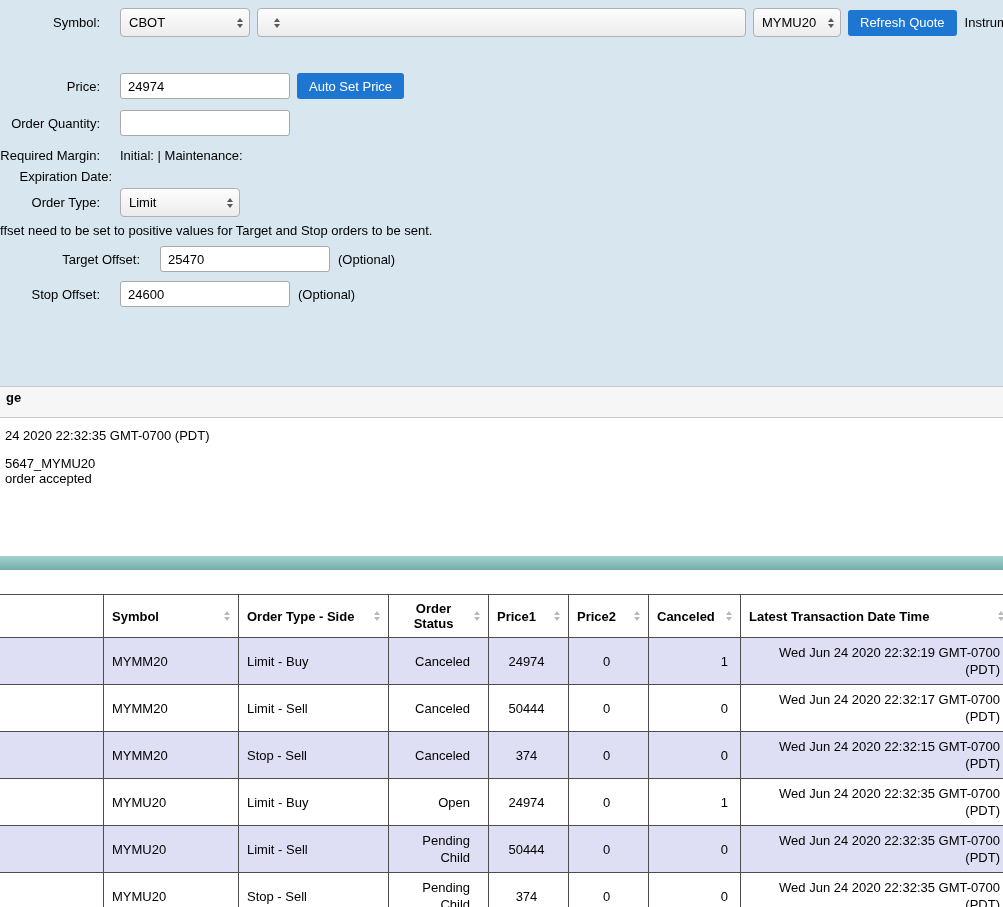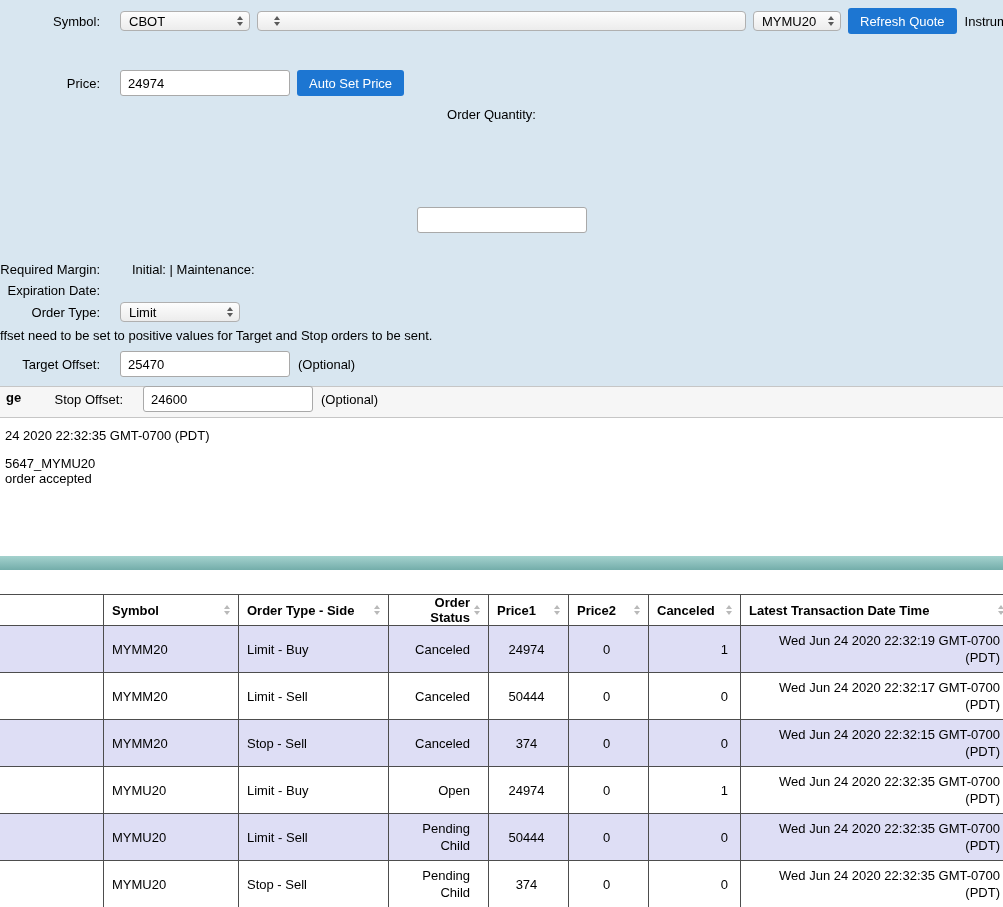--- a/index.html
+++ b/index.html
@@ -7,31 +7,31 @@
   body {
     overflow:hidden; background:#ffffff; color:#000;
     font-family:"Liberation Sans","DejaVu Sans",sans-serif; font-size:13px;
   }
 
   
   .form-area { height:386px; background:#d8e6f0; padding-top:8px; }
   .form-row { display:flex; align-items:center; }
   .form-label { flex:0 0 100px; margin-right:20px; text-align:right; white-space:nowrap; }
   .row-price { margin-top:36px; }
-  .row-qty { margin-top:11px;flex-direction:column; }
-  .row-reqmargin { margin-top:29px;gap:12px; }
-  .row-expiry { margin-top:6px; }
+  .row-qty { margin-top:11px; }
+  .row-reqmargin { margin-top:12px; }
+  .row-expiry { margin-top:6px;margin-left:12px; }
   .row-ordertype { margin-top:4px; }
   .row-note { margin-top:6px; }
-  .row-target { margin-top:8px; }
-  .row-stop { margin-top:9px;padding-left:23px; }
+  .row-target { margin-top:8px;margin-left:40px; }
+  .row-stop { margin-top:9px; }
 
   .select {
     display:inline-flex; align-items:center; justify-content:space-between;
-    height:20px; border:1px solid #b0b0b0; border-radius:4px;
+    height:29px; border:1px solid #b0b0b0; border-radius:4px;
     background:linear-gradient(#fdfdfd,#ececec); padding:0 6px 0 8px;
     white-space:nowrap; overflow:hidden; cursor:default; flex:0 0 auto;
   }
   .select .arrows { display:flex; flex-direction:column; gap:2px; margin-left:8px; flex:0 0 auto; }
   .tri-up   { display:block; width:0; height:0; border-left:3.5px solid transparent; border-right:3.5px solid transparent; border-bottom:4.5px solid #5a5a5a; }
   .tri-down { display:block; width:0; height:0; border-left:3.5px solid transparent; border-right:3.5px solid transparent; border-top:4.5px solid #5a5a5a; }
 
   .sel-exchange { width:130px; }
   .sel-instrument { width:489px; margin-left:7px; }
   .sel-contract { width:88px; margin-left:7px; }
@@ -58,21 +58,21 @@
   .msg-body { height:138px; padding:10px 0 0 5px; }
   .msg-line-1 { margin-top:13px; }
   .msg-line-2 { }
 
   .teal-bar { height:14px; background:linear-gradient(#a4d2ce,#73adaa); }
   .white-gap { height:24px; background:#fff; }
 
   
   table.orders { border-collapse:collapse; table-layout:fixed; width:1014px; margin-left:-2px; }
   .orders th, .orders td { border:1px solid #4d4d4d; overflow:hidden; }
-  .orders th { height:31px; padding:0 8px; background:#fff; font-weight:bold; text-align:right; }
+  .orders th { height:31px; padding:6px 8px; background:#fff; font-weight:bold; text-align:center; }
   .th-inner { display:flex; align-items:center; justify-content:space-between; }
   .sort-icon { display:flex; flex-direction:column; gap:2px; margin-left:4px; flex:0 0 auto; }
   .sort-icon .tri-up { border-bottom-color:#b9b9b9; }
   .sort-icon .tri-down { border-top-color:#b9b9b9; }
 
   .orders tbody tr { height:47px; }
   .orders tbody tr:nth-child(odd) { background:#dedef5; }
   .orders td { padding:4px 12px 4px 8px; line-height:17px; vertical-align:middle; }
   td.c-symbol { text-align:left; }
   td.c-type   { text-align:left; padding-right:14px; }

